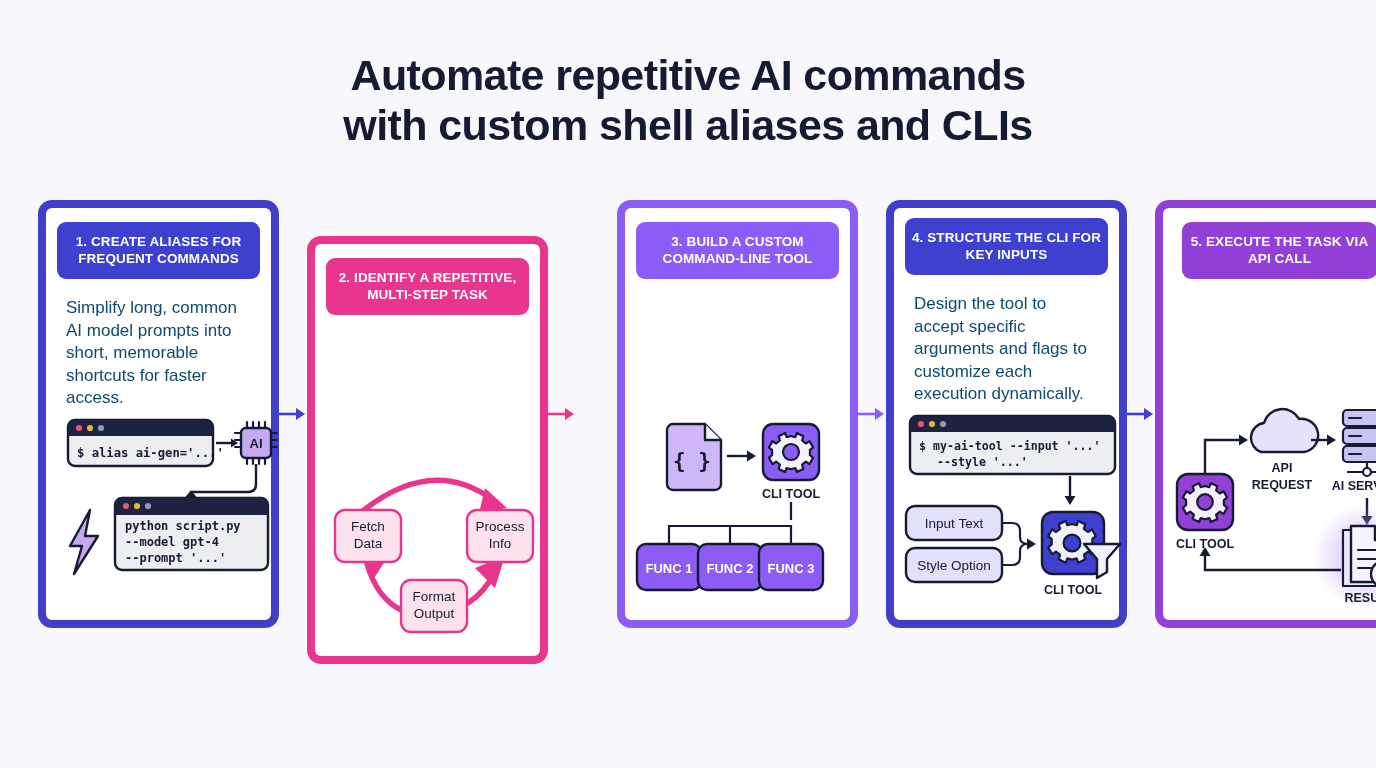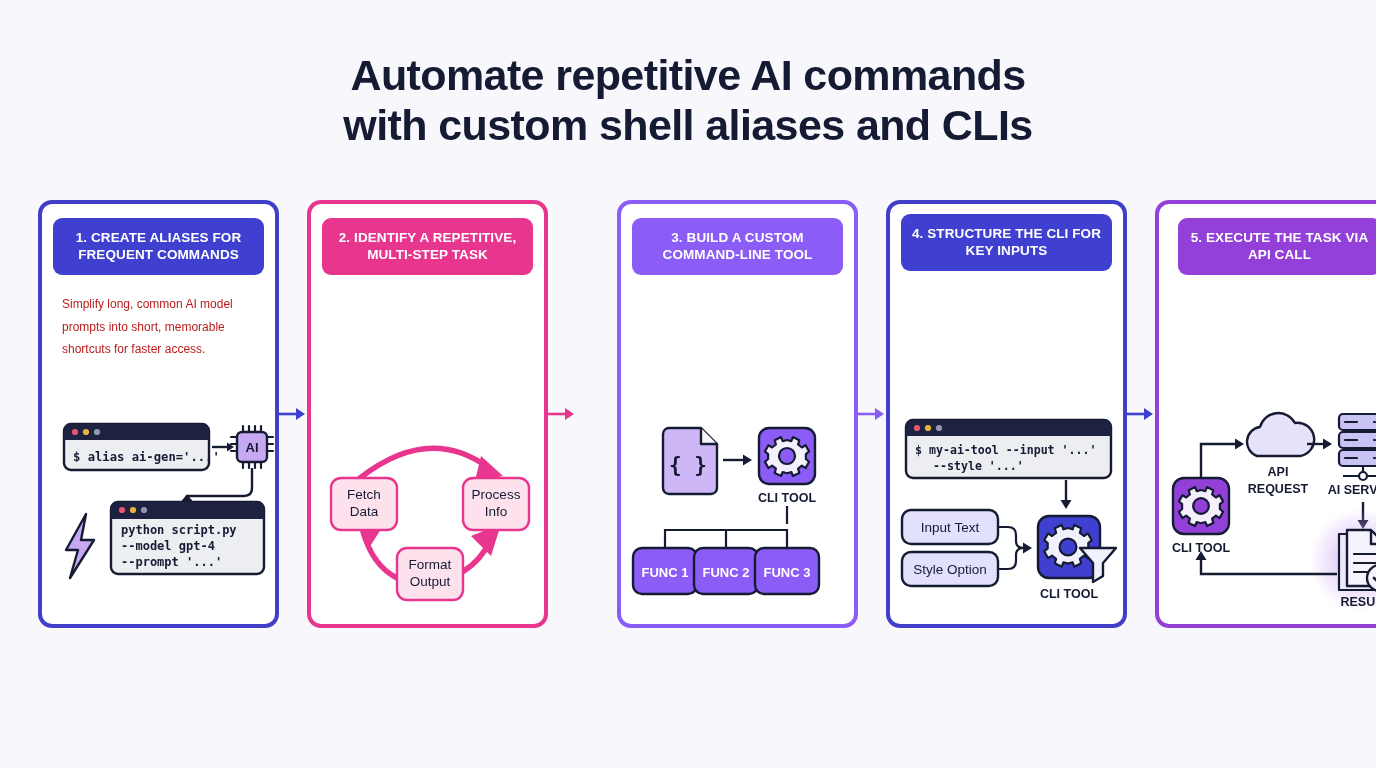--- a/index.html
+++ b/index.html
@@ -29,25 +29,25 @@
     display: flex;
     align-items: stretch;
     gap: 0px;
   }
 
   .card {
     width: 241px;
     height: 428px;
     background: #ffffff;
     border-radius: 14px;
-    border: 4px solid #a3a3a3;
+    border: 8px solid #a3a3a3;
     position: relative;
     flex: 0 0 241px;
   }
-  .card.pink { border-color: #e8368f; }
+  .card.pink { border-color: #e8368f; margin-top: 36px; }
   .card.violet { border-color: #8b5cf6; margin-left: 41px; }
   .card.indigo { border-color: #3f3fc8; }
   .card.purple { border-color: #9340d8; padding-left: 8px; }
 
   .arrow-gap {
     flex: 1 1 auto;
     display: flex;
     align-items: center;
     justify-content: center;
     height: 428px;
@@ -66,23 +66,23 @@
     letter-spacing: 0.1px;
   }
   .chead.c1 { background: #4040d0; }
   .chead.c2 { background: #e8368f; }
   .chead.c3 { background: #8b5cf6; }
   .chead.c4 { background: #4040d0; margin-top: 10px; }
   .chead.c5 { background: #9340d8; }
 
   .cbody {
     padding: 18px 20px 0 20px;
-    font-size: 12px;
+    font-size: 17px;
     line-height: 22.5px;
-    color: #b91c1c;
+    color: #0c4a6e;
   }
 
   .cart {
     position: absolute;
     left: 0; right: 0; bottom: 6px;
     height: 212px;
   }
   .cart svg { display: block; margin: 0 auto; }
 
   .title-wrap { width: 100%; }
@@ -258,20 +258,21 @@
 
     <div class="arrow-gap">
       <svg width="28" height="18" viewBox="0 0 28 18">
         <line x1="0" y1="9" x2="19" y2="9" stroke="#8b5cf6" stroke-width="2.6"></line>
         <path d="M17 3 L26 9 L17 15 Z" fill="#8b5cf6"></path>
       </svg>
     </div>
 
     <div class="card indigo">
       <div class="chead c4">4. STRUCTURE THE CLI FOR KEY INPUTS</div>
+      <div class="cbody">Design the tool to accept specific arguments and flags to customize each execution dynamically.</div>
       <div class="cart">
         <svg width="237" height="212" viewBox="0 0 237 212">
 
           <g>
             <rect x="16" y="14" width="205" height="58" rx="7" fill="#eceef2" stroke="#151b33" stroke-width="2.4"></rect>
             <path d="M16 21a7 7 0 0 1 7-7h191a7 7 0 0 1 7 7v9H16z" fill="#1d2240"></path>
             <circle cx="27" cy="22" r="3.1" fill="#e8556f"></circle>
             <circle cx="38" cy="22" r="3.1" fill="#e8b339"></circle>
             <circle cx="49" cy="22" r="3.1" fill="#9199ab"></circle>
             <text x="25" y="48" font-family="'DejaVu Sans Mono', monospace" font-size="11.6" font-weight="700" fill="#151b33">$ my-ai-tool --input '...'</text>

